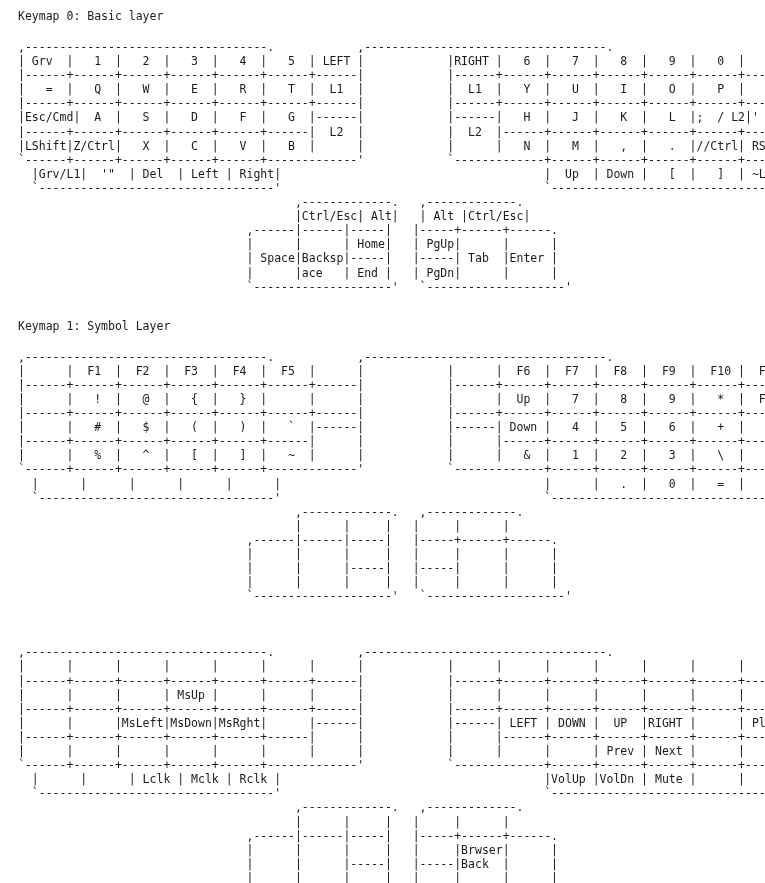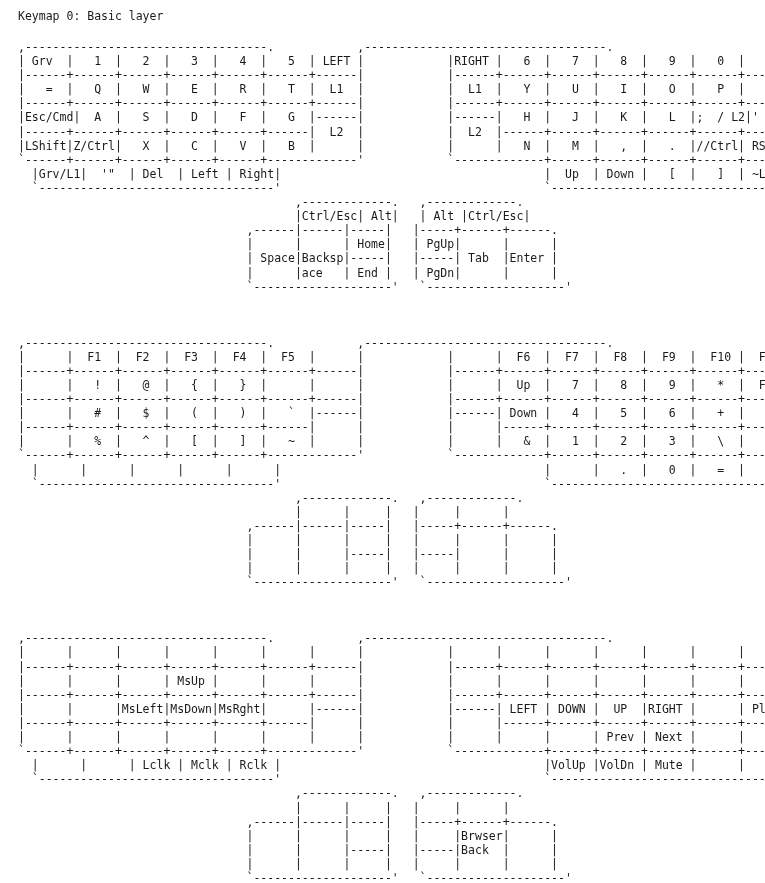--- a/index.html
+++ b/index.html
@@ -73,20 +73,21 @@
                                  ,------|------|-----|   |-----+------+------.
                                  |      |      | Home|   | PgUp|      |      |
                                  | Space|Backsp|-----|   |-----| Tab  |Enter |
                                  |      |ace   | End |   | PgDn|      |      |
                                  `--------------------'   `--------------------'</pre>
   </div>
 
   <div class="spacer-lg"></div>
 
   <div class="section keymap">
+    <div class="section-title">Keymap 1: Symbol Layer</div>
     <div class="spacer-md"></div>
     <pre class="ascii block">,-----------------------------------.            ,-----------------------------------.
 |      |  F1  |  F2  |  F3  |  F4  |  F5  |      |            |      |  F6  |  F7  |  F8  |  F9  |  F10 |  F11 |
 |------+------+------+------+------+------+------|            |------+------+------+------+------+------+------|
 |      |   !  |   @  |   {  |   }  |      |      |            |      |  Up  |   7  |   8  |   9  |   *  |  F12 |
 |------+------+------+------+------+------+------|            |------+------+------+------+------+------+------|
 |      |   #  |   $  |   (  |   )  |   `  |------|            |------| Down |   4  |   5  |   6  |   +  |      |
 |------+------+------+------+------+------|      |            |      |------+------+------+------+------+------|
 |      |   %  |   ^  |   [  |   ]  |   ~  |      |            |      |   &amp;  |   1  |   2  |   3  |   \  |      |
 `------+------+------+------+------+-------------'            `-------------+------+------+------+------+------'

